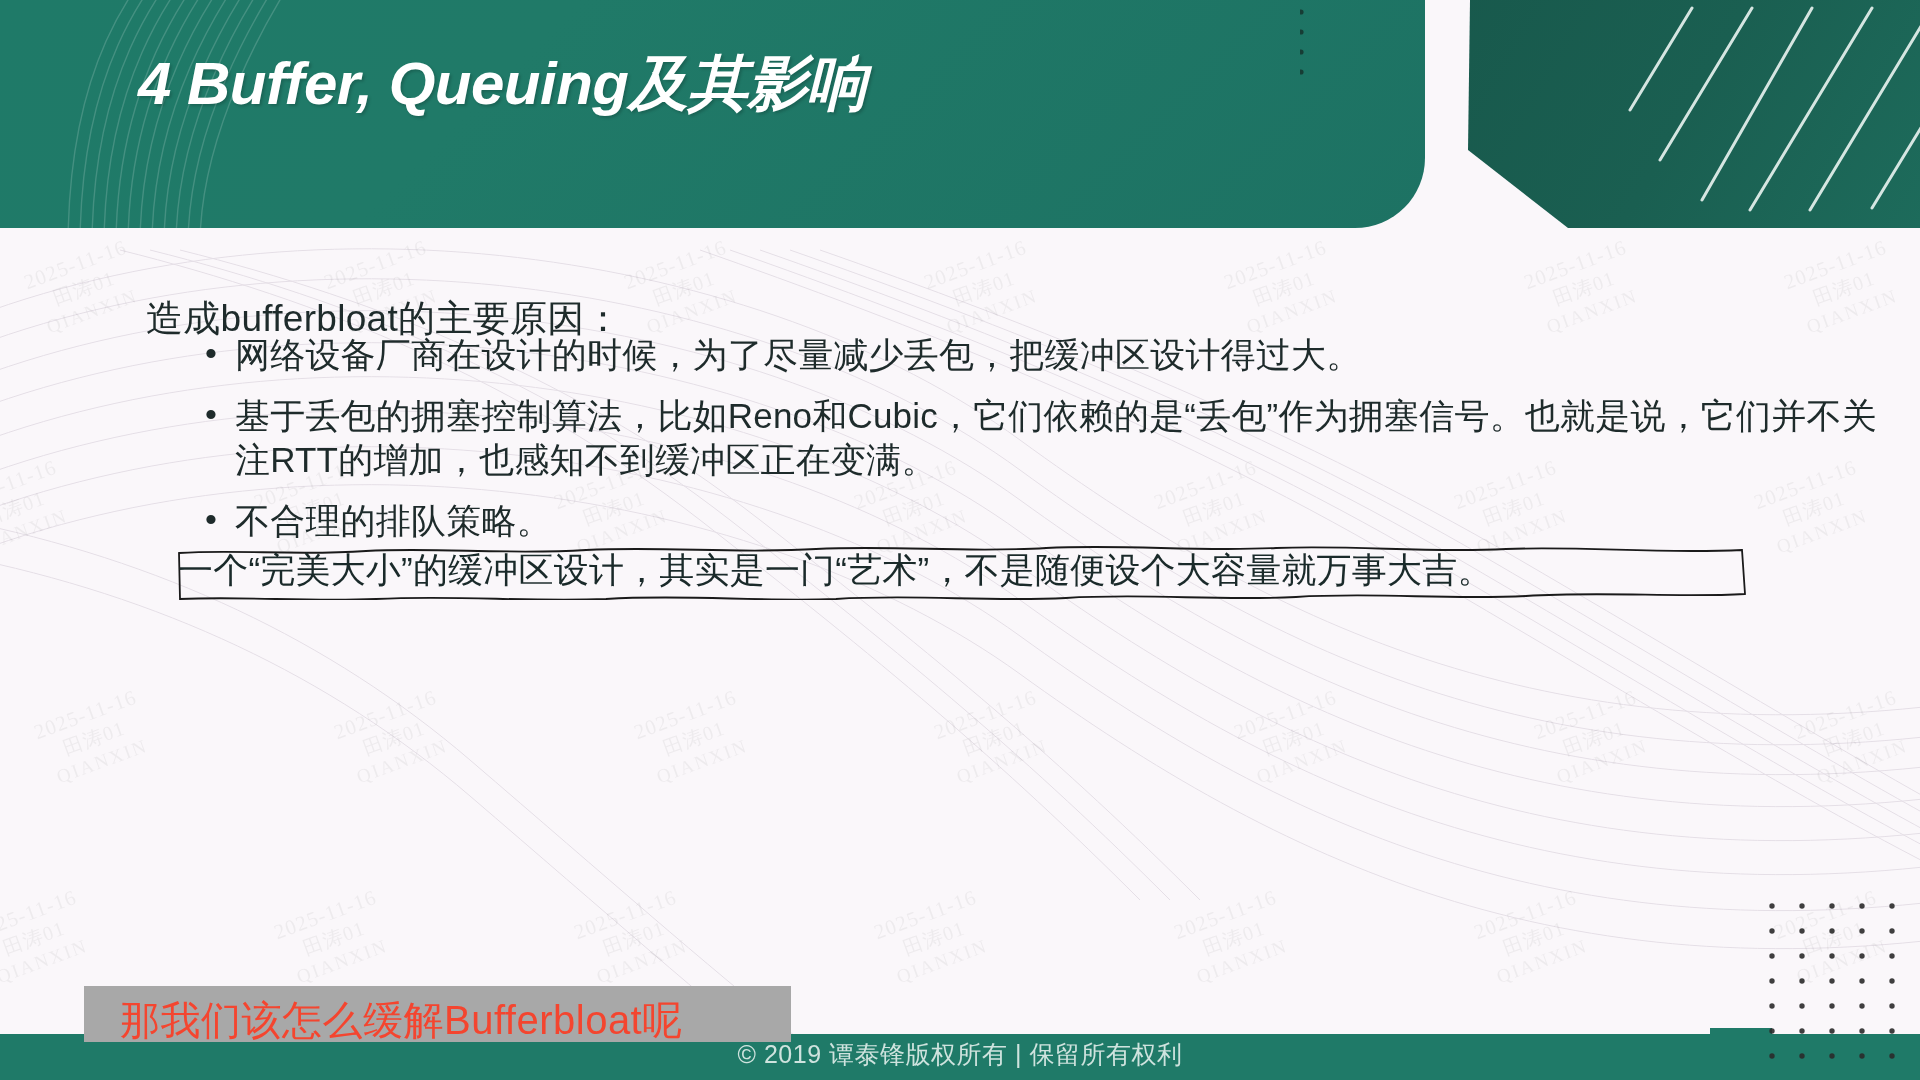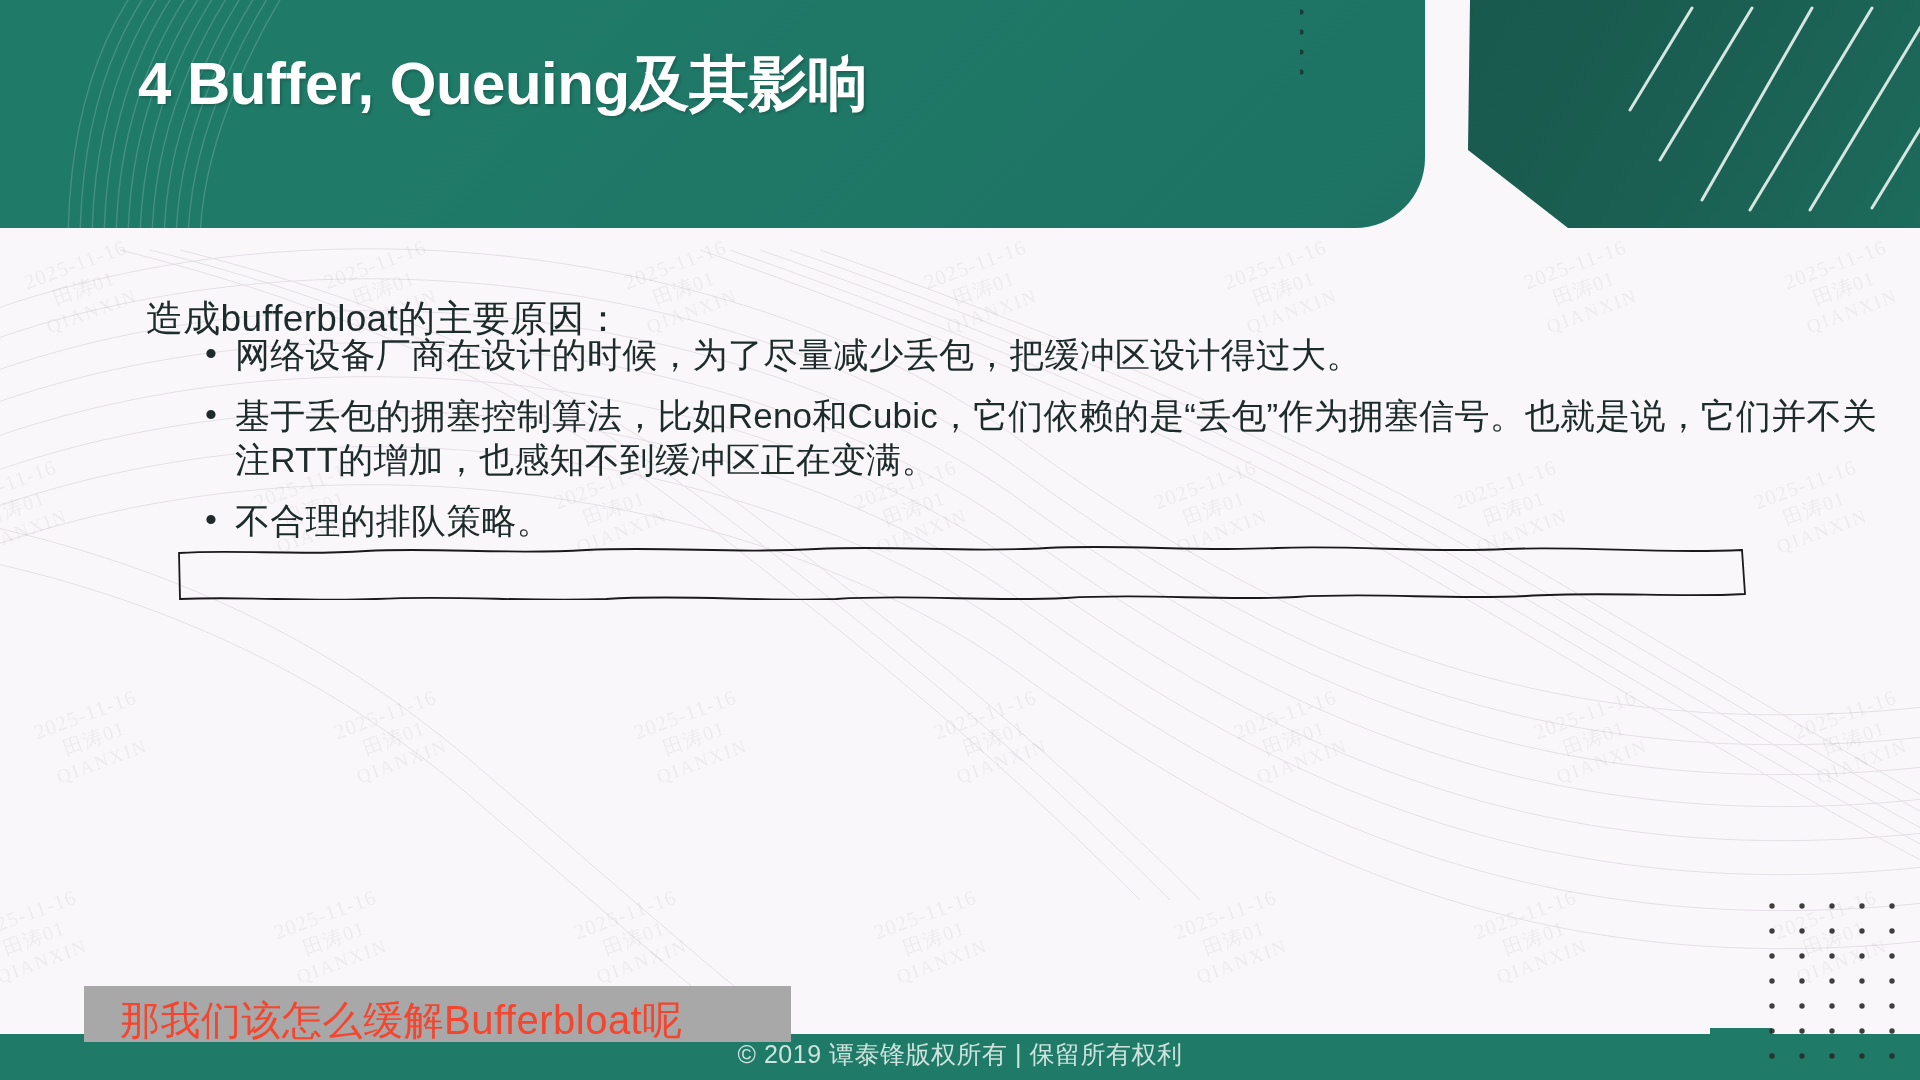--- a/index.html
+++ b/index.html
@@ -69,20 +69,21 @@
 
   .title-wrap { position:absolute; left:138px; top:52px; z-index:8; }
   .slide-title {
     color:#ffffff;
     font-size:60px;
     font-weight:bold;
     letter-spacing:-0.5px;
     line-height:1.08;
     text-shadow:2px 2px 3px rgba(0,0,0,.18);
     white-space:nowrap;
+    font-style:italic;
   }
   .slide-subtitle {
     color:#e8f2ef;
     font-size:30px;
     font-weight:400;
     margin-top:14px;
     letter-spacing:.2px;
     white-space:nowrap;
   }
 
@@ -430,20 +431,21 @@
         <span class="bullet-text">不合理的排队策略。</span>
       </div>
     </div>
 
     <div class="boxed">
       <svg class="boxed-svg" width="1575" height="56">
         <path d="M3,9 C60,5 120,12 190,7 C260,3 330,11 410,6 C490,2 560,10 640,5 C720,1 790,9 870,4 C950,0 1020,8 1100,4 C1180,1 1250,9 1330,5 C1410,2 1480,10 1566,6
                  L1569,50
                  C1500,54 1430,47 1350,52 C1270,56 1200,48 1120,53 C1040,57 970,49 890,54 C810,58 740,50 660,55 C580,58 510,50 430,55 C350,58 280,51 200,55 C130,58 70,52 4,55 Z" fill="none" stroke="#1a1a1a" stroke-width="1.8"></path>
       </svg>
+      <div class="boxed-text">一个“完美大小”的缓冲区设计，其实是一门“艺术”，不是随便设个大容量就万事大吉。</div>
     </div>
   </div>
 
   <div class="caption-box"></div>
   <div class="caption-text">那我们该怎么缓解Bufferbloat呢</div>
 
   <div class="br-block"></div>
   <svg class="br-dots" width="150" height="170">
     <g fill="#2b2b2b" opacity="0.9">
       <circle cx="8" cy="8" r="2.7"></circle>

